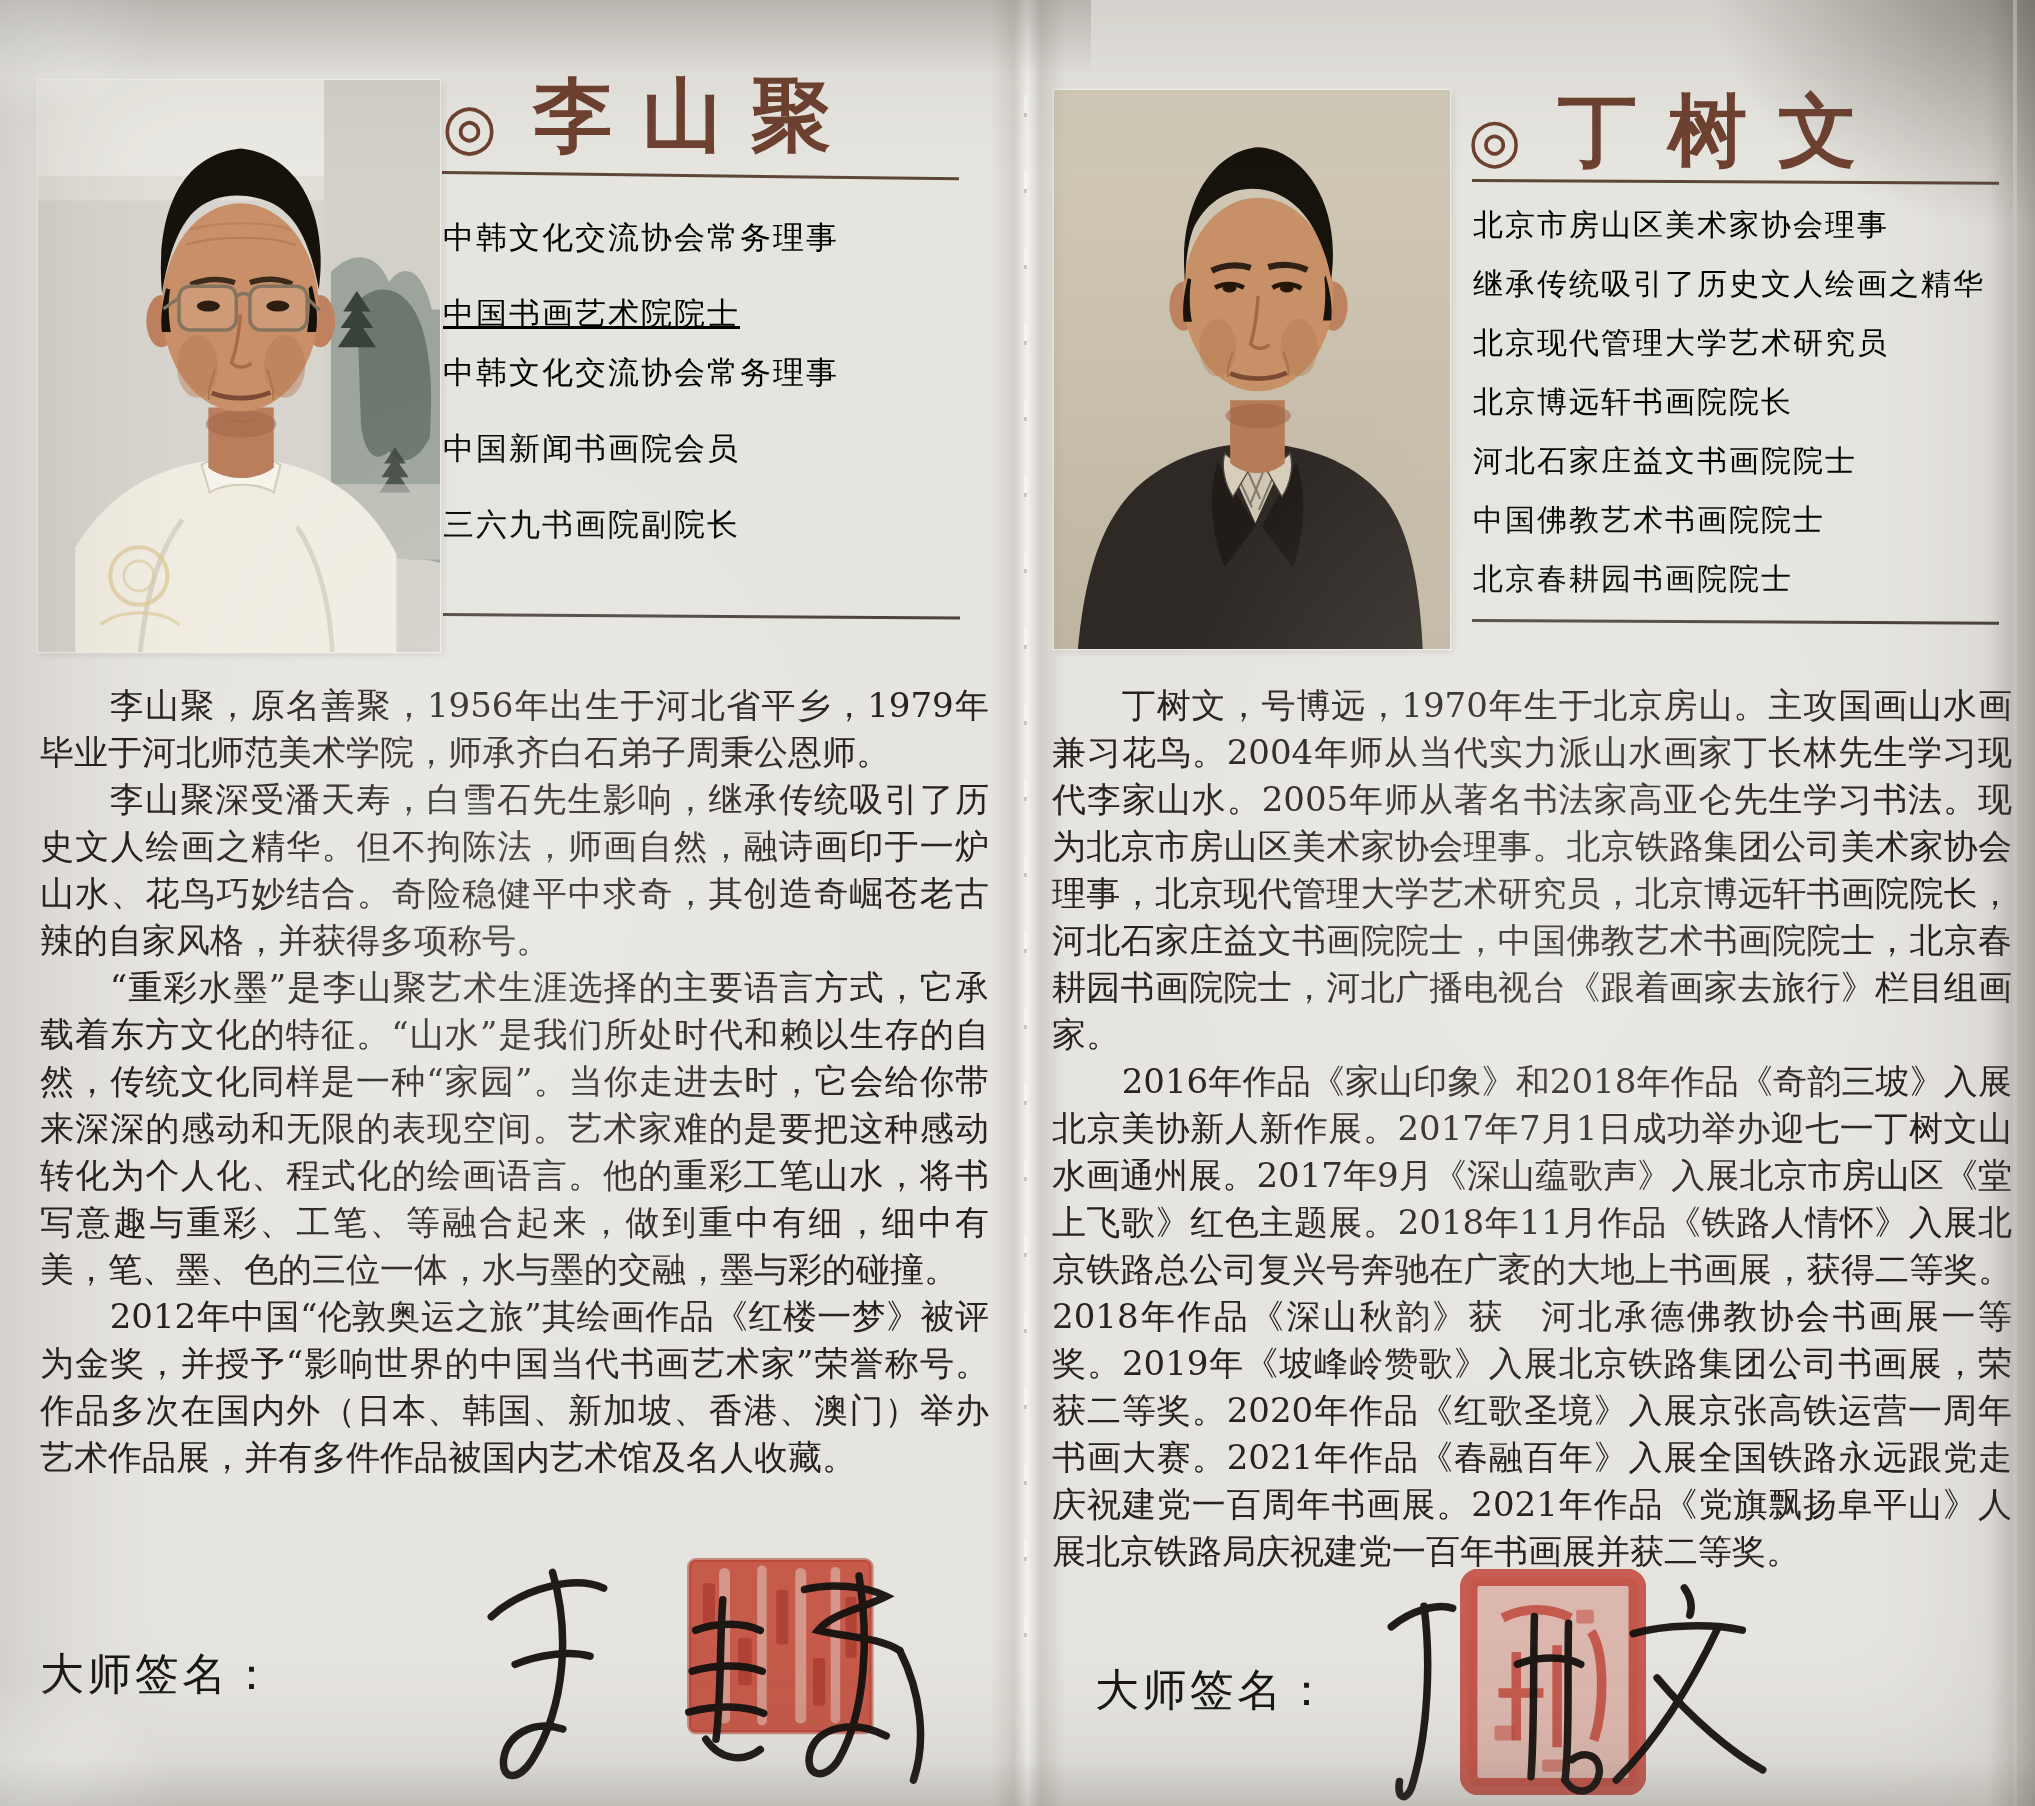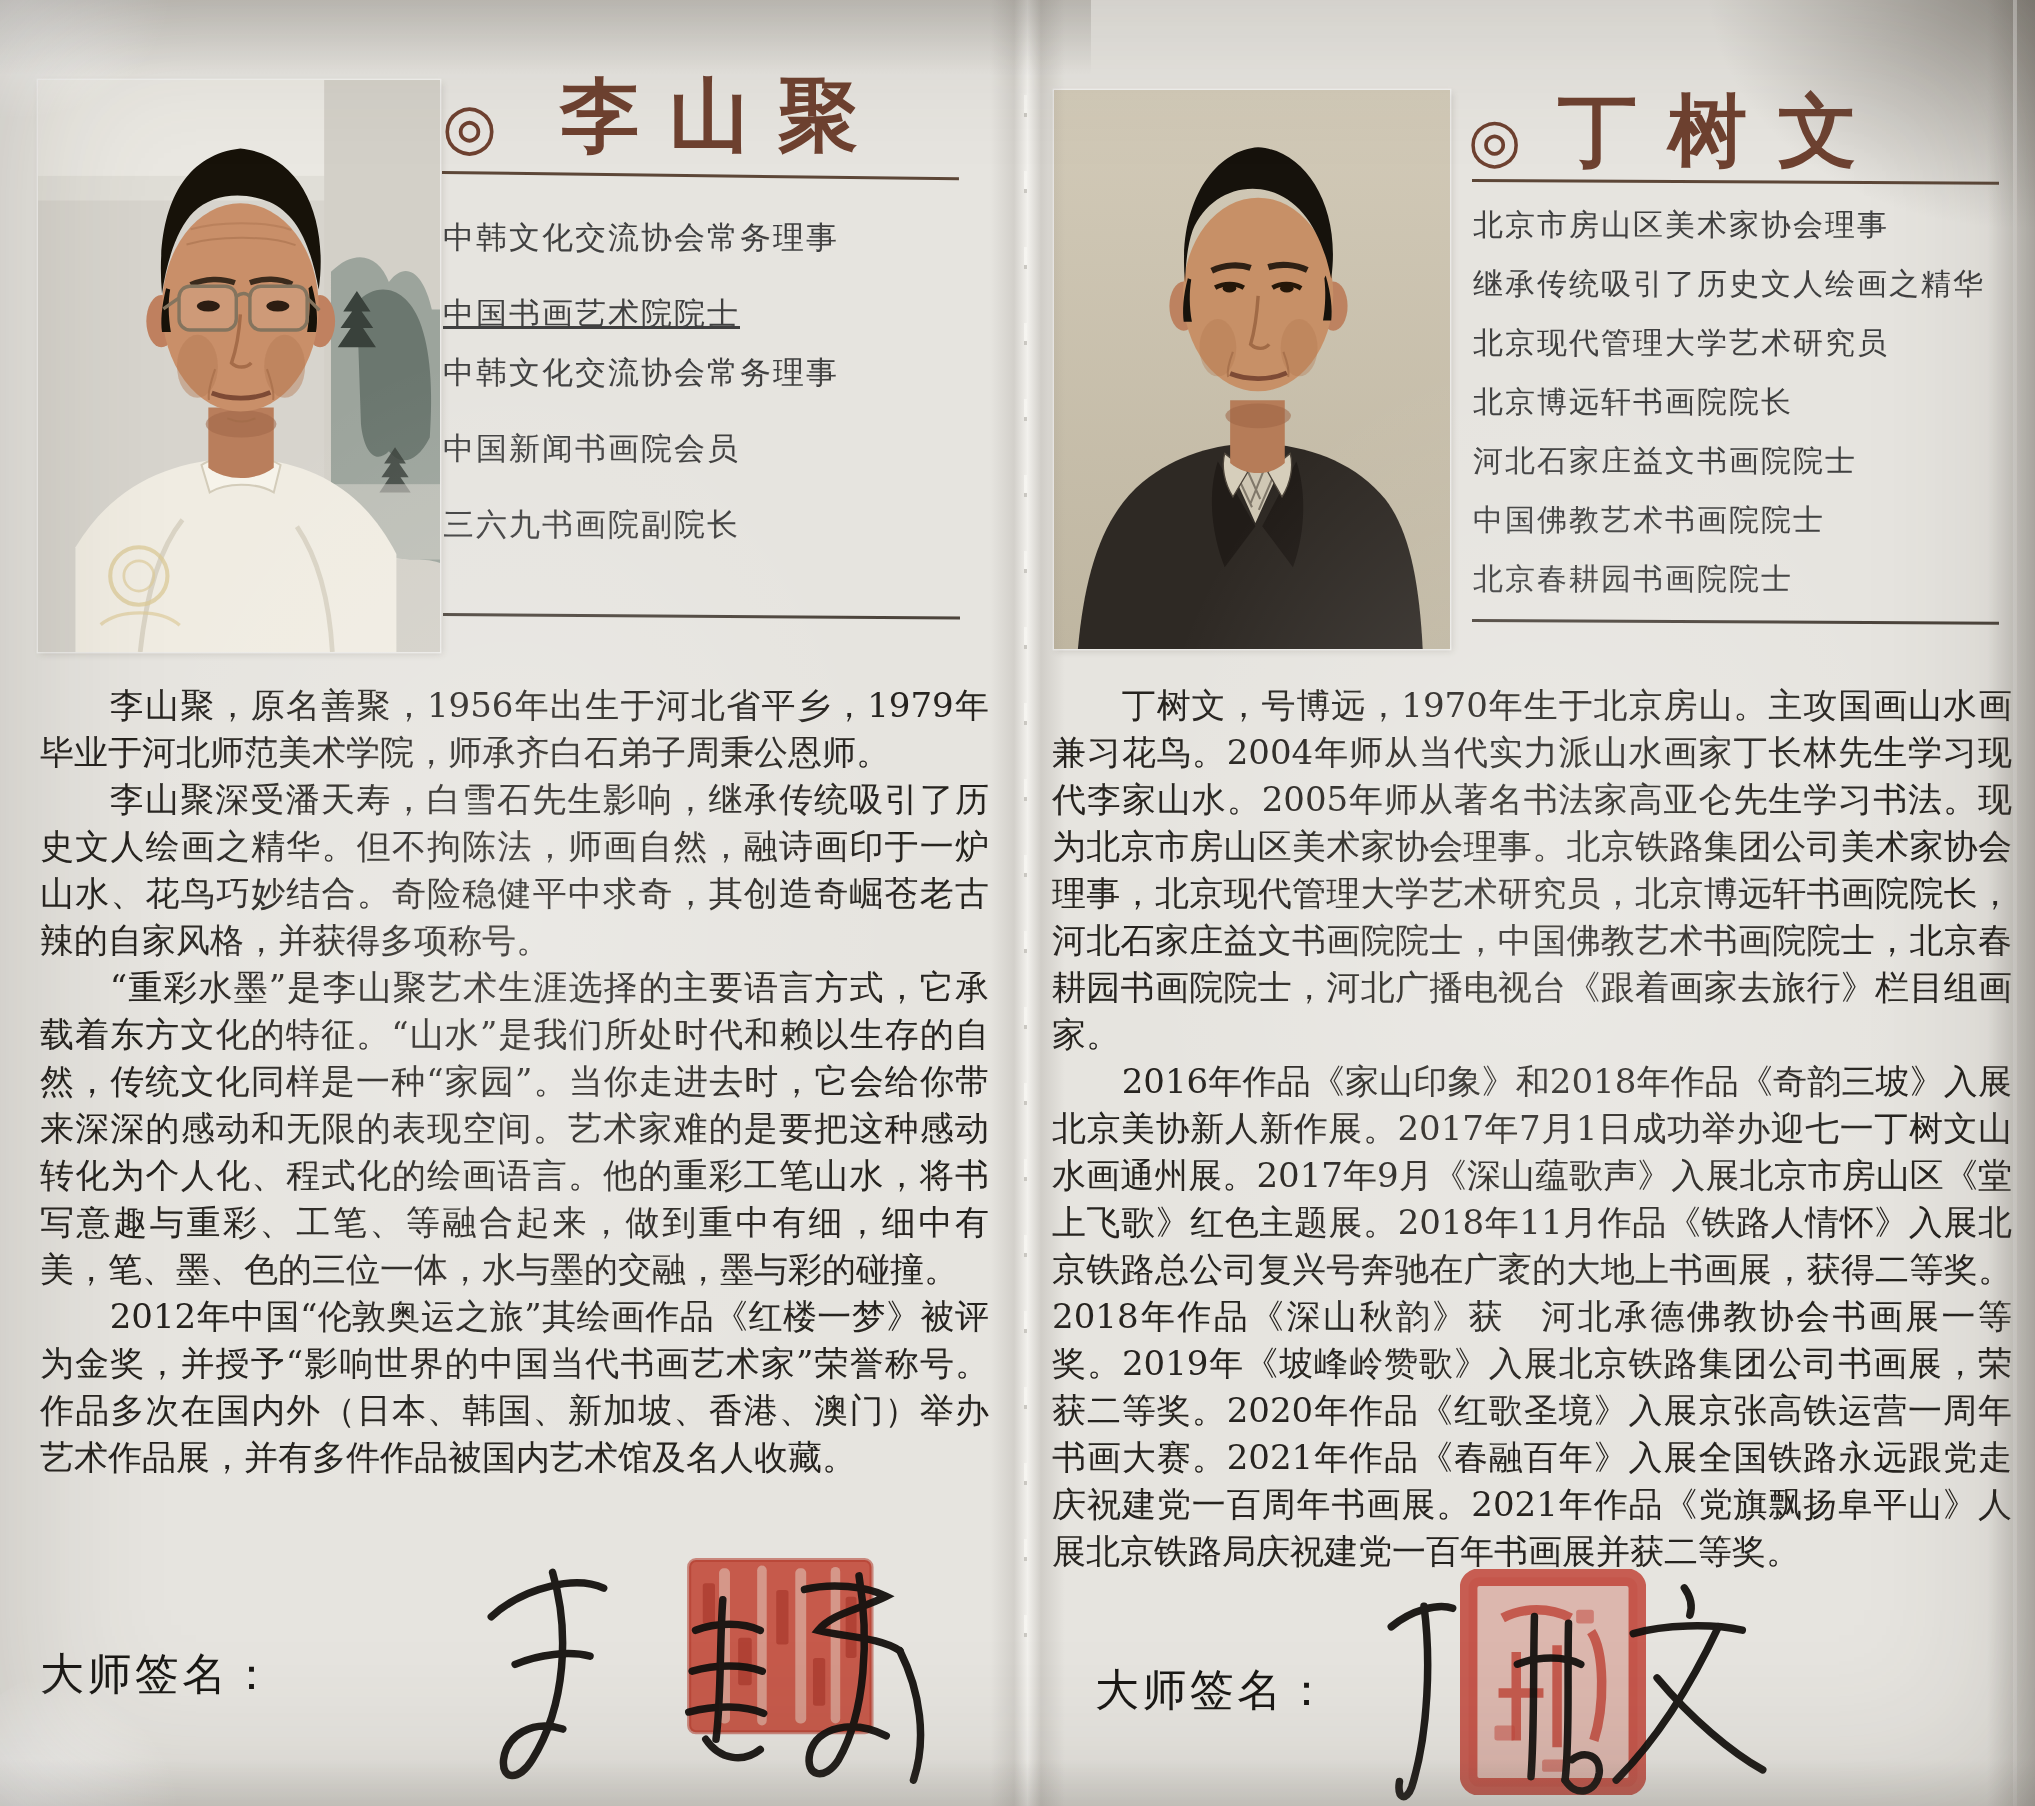--- a/index.html
+++ b/index.html
@@ -7,21 +7,21 @@
           font-family:"DejaVu Serif", serif;}
   
   .photo{position:absolute;box-shadow:0 0 0 1.4px rgba(255,255,255,.55), 2px 2.7px 6.8px rgba(70,65,58,.18);}
   .photo svg{display:block;width:100%;height:100%;}
   
   .title-bullet{position:absolute;color:#6e4130;font-family:"DejaVu Sans",sans-serif;}
   .title-name{position:absolute;color:#6e4130;font-weight:600;white-space:nowrap;}
   .rule{position:absolute;height:2.7px;background:#5c4637;transform-origin:left center;}
   .rule.dark{background:#4c443c;}
   
-  .roles{position:absolute;list-style:none;margin:0;padding:0;color:#404040;
+  .roles{position:absolute;list-style:none;margin:0;padding:0;color:#000000;
          font-family:"DejaVu Sans",sans-serif;white-space:nowrap;}
   .roles li{letter-spacing:2px;}
   
   .bio{position:absolute;color:#26231f;text-align:justify;}
   .bio p{margin:0;text-indent:2.05em;}
   
   .sig-label{position:absolute;color:#1a1815;font-family:"DejaVu Sans",sans-serif;
              letter-spacing:3.4px;white-space:nowrap;}
   .sigart{position:absolute;}
   .sigart svg{display:block;width:100%;height:100%;}
@@ -100,21 +100,21 @@
         <ellipse cx="352" cy="330" rx="17" ry="8" fill="#2c1d12"></ellipse>
         <path d="M297,342 C295,372 290,396 284,413 C292,421 306,421 313,413" stroke="#a56c49" stroke-width="5" fill="none"></path>
         <path d="M260,422 C253,442 249,457 251,467" stroke="#a56c49" stroke-width="3" fill="none" opacity="0.7"></path>
         <path d="M336,422 C343,442 347,457 345,467" stroke="#a56c49" stroke-width="3" fill="none" opacity="0.7"></path>
         <path d="M255,457 C281,467 316,467 341,456" stroke="#7d4a35" stroke-width="7" fill="none"></path>
         <path d="M278,494 C292,500 306,500 319,494" stroke="#a06a48" stroke-width="3" fill="none" opacity="0.6"></path>
       </svg>
     </div>
 
     <div class="title-bullet" style="left:442px;top:90px;font-size:63px;">◎</div>
-    <div class="title-name" style="left:560px;top:63px;font-size:80px;letter-spacing:29px;">李山聚</div>
+    <div class="title-name" style="left:533px;top:63px;font-size:80px;letter-spacing:29px;">李山聚</div>
     <div class="rule" style="left:442px;top:171px;width:517px;transform:rotate(0.7deg);"></div>
 
     <ul class="roles" style="left:443px;top:217px;font-size:31px;line-height:41px;">
       <li style="margin-bottom:35px;">中韩文化交流协会常务理事</li>
       <li style="margin-bottom:18px;text-decoration:underline;">中国书画艺术院院士</li>
       <li style="margin-bottom:35px;">中韩文化交流协会常务理事</li>
       <li style="margin-bottom:35px;">中国新闻书画院会员</li>
       <li>三六九书画院副院长</li>
     </ul>
     <div class="rule dark" style="left:443px;top:613px;width:517px;transform:rotate(0.4deg);"></div>

